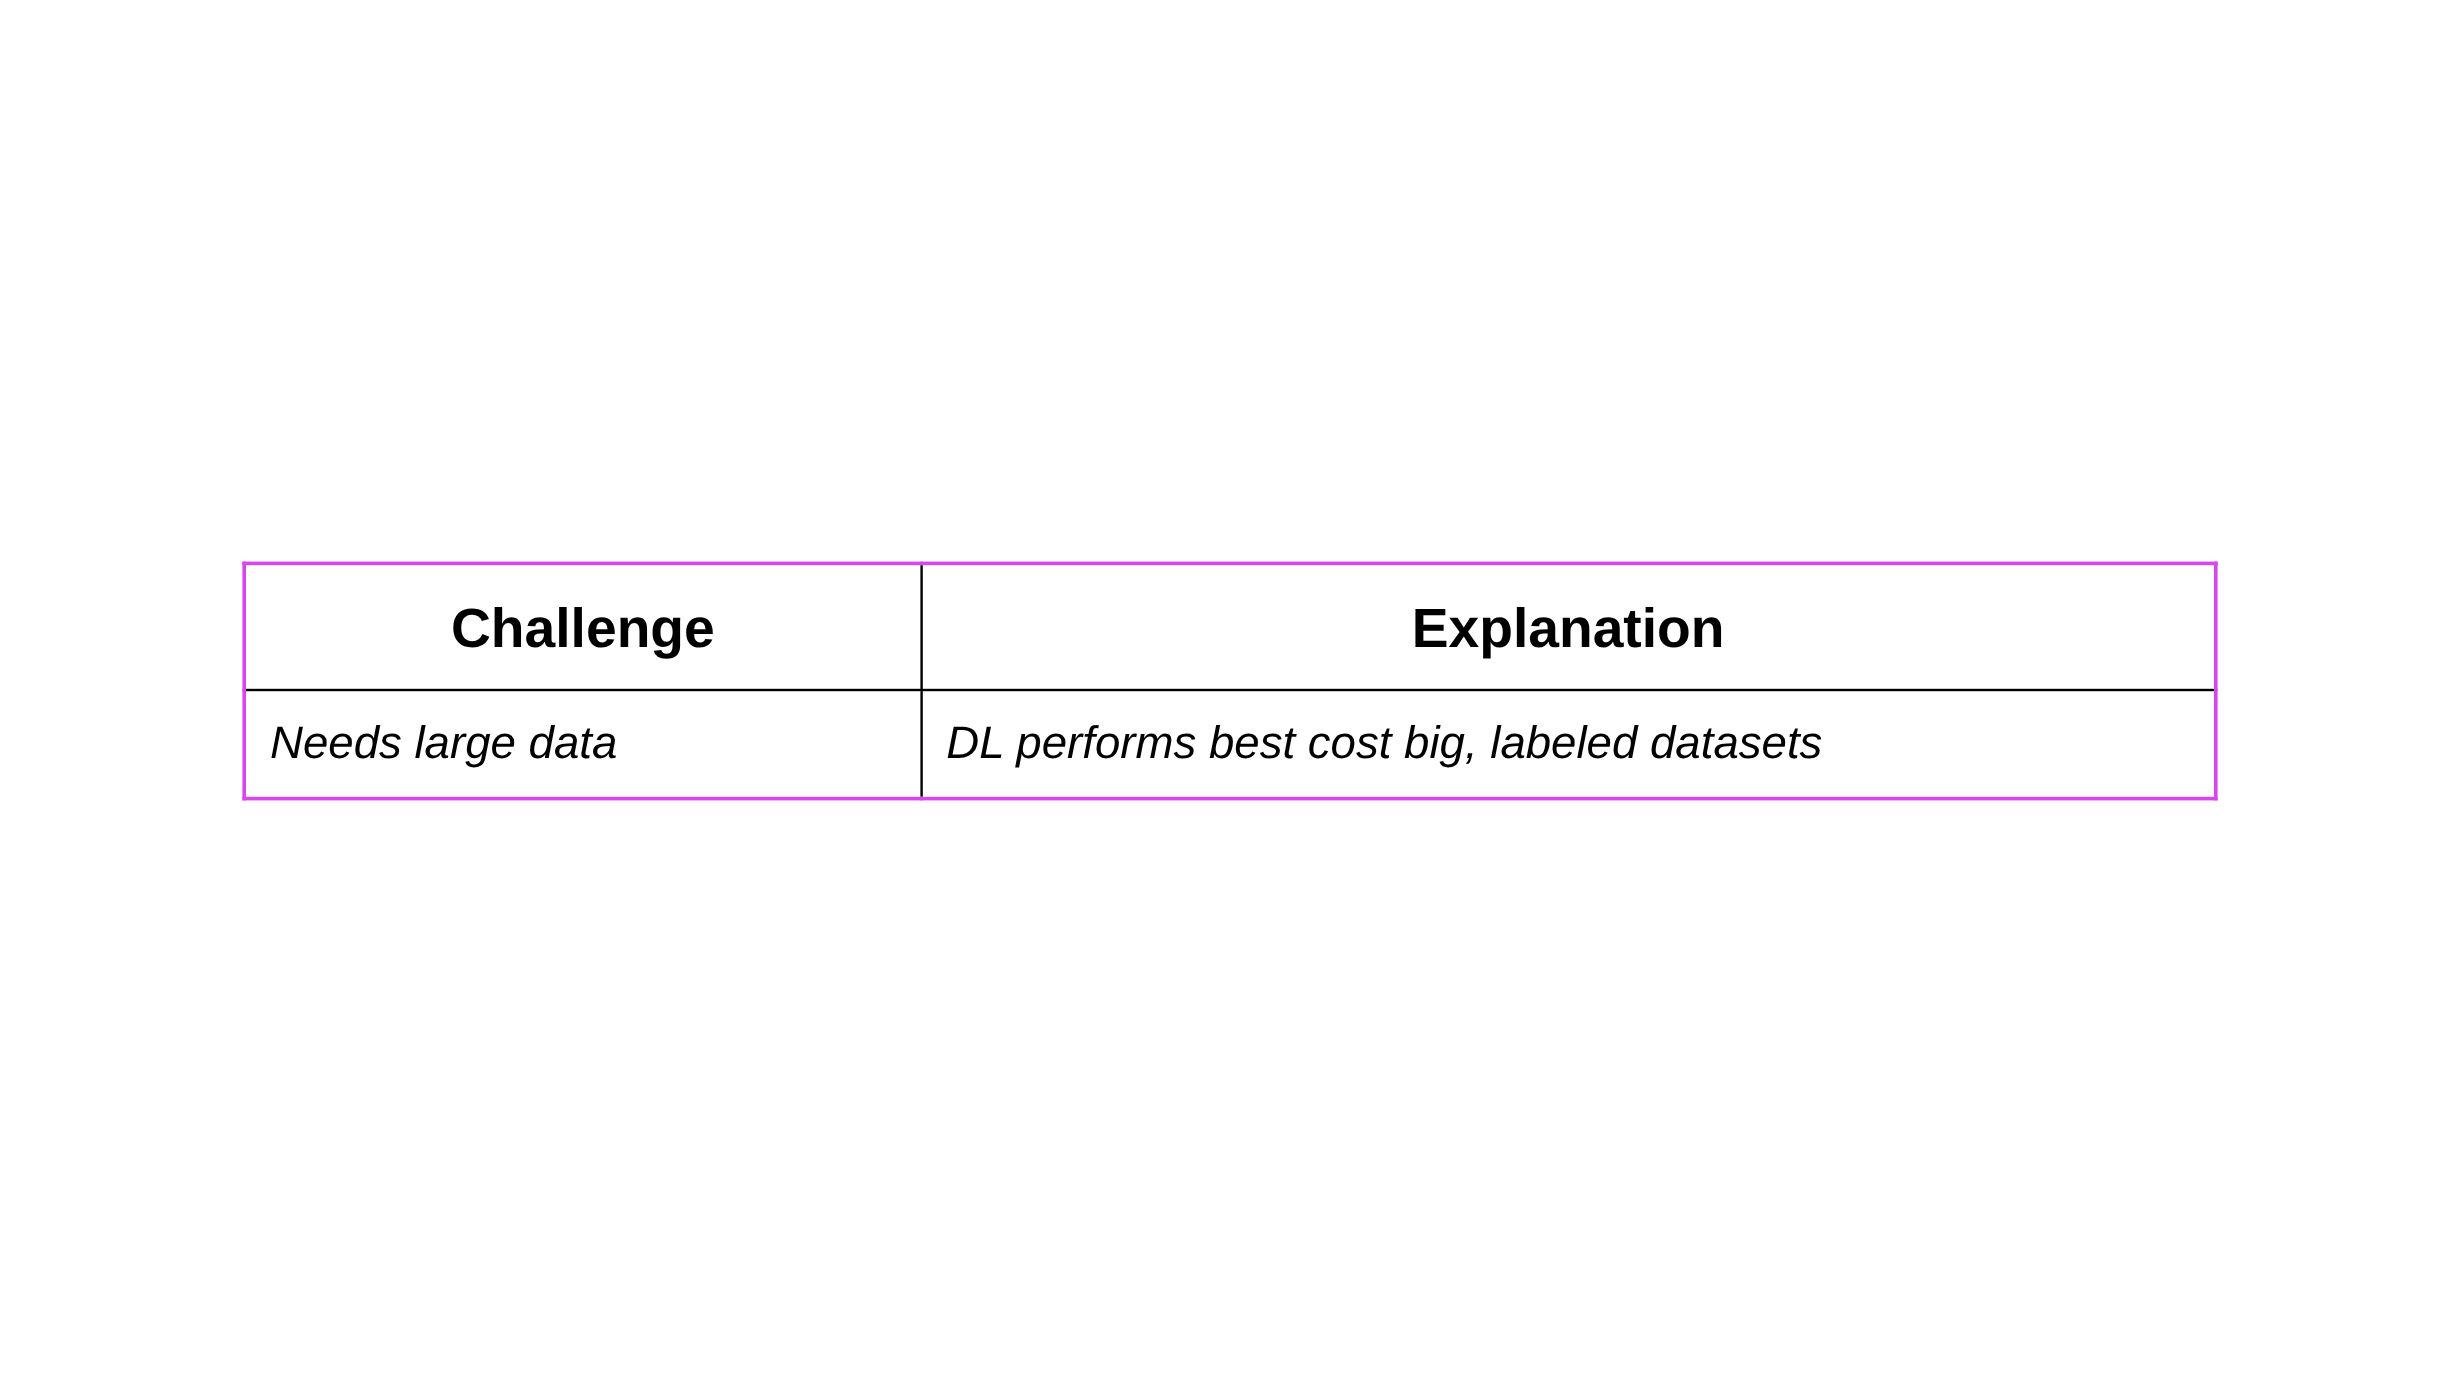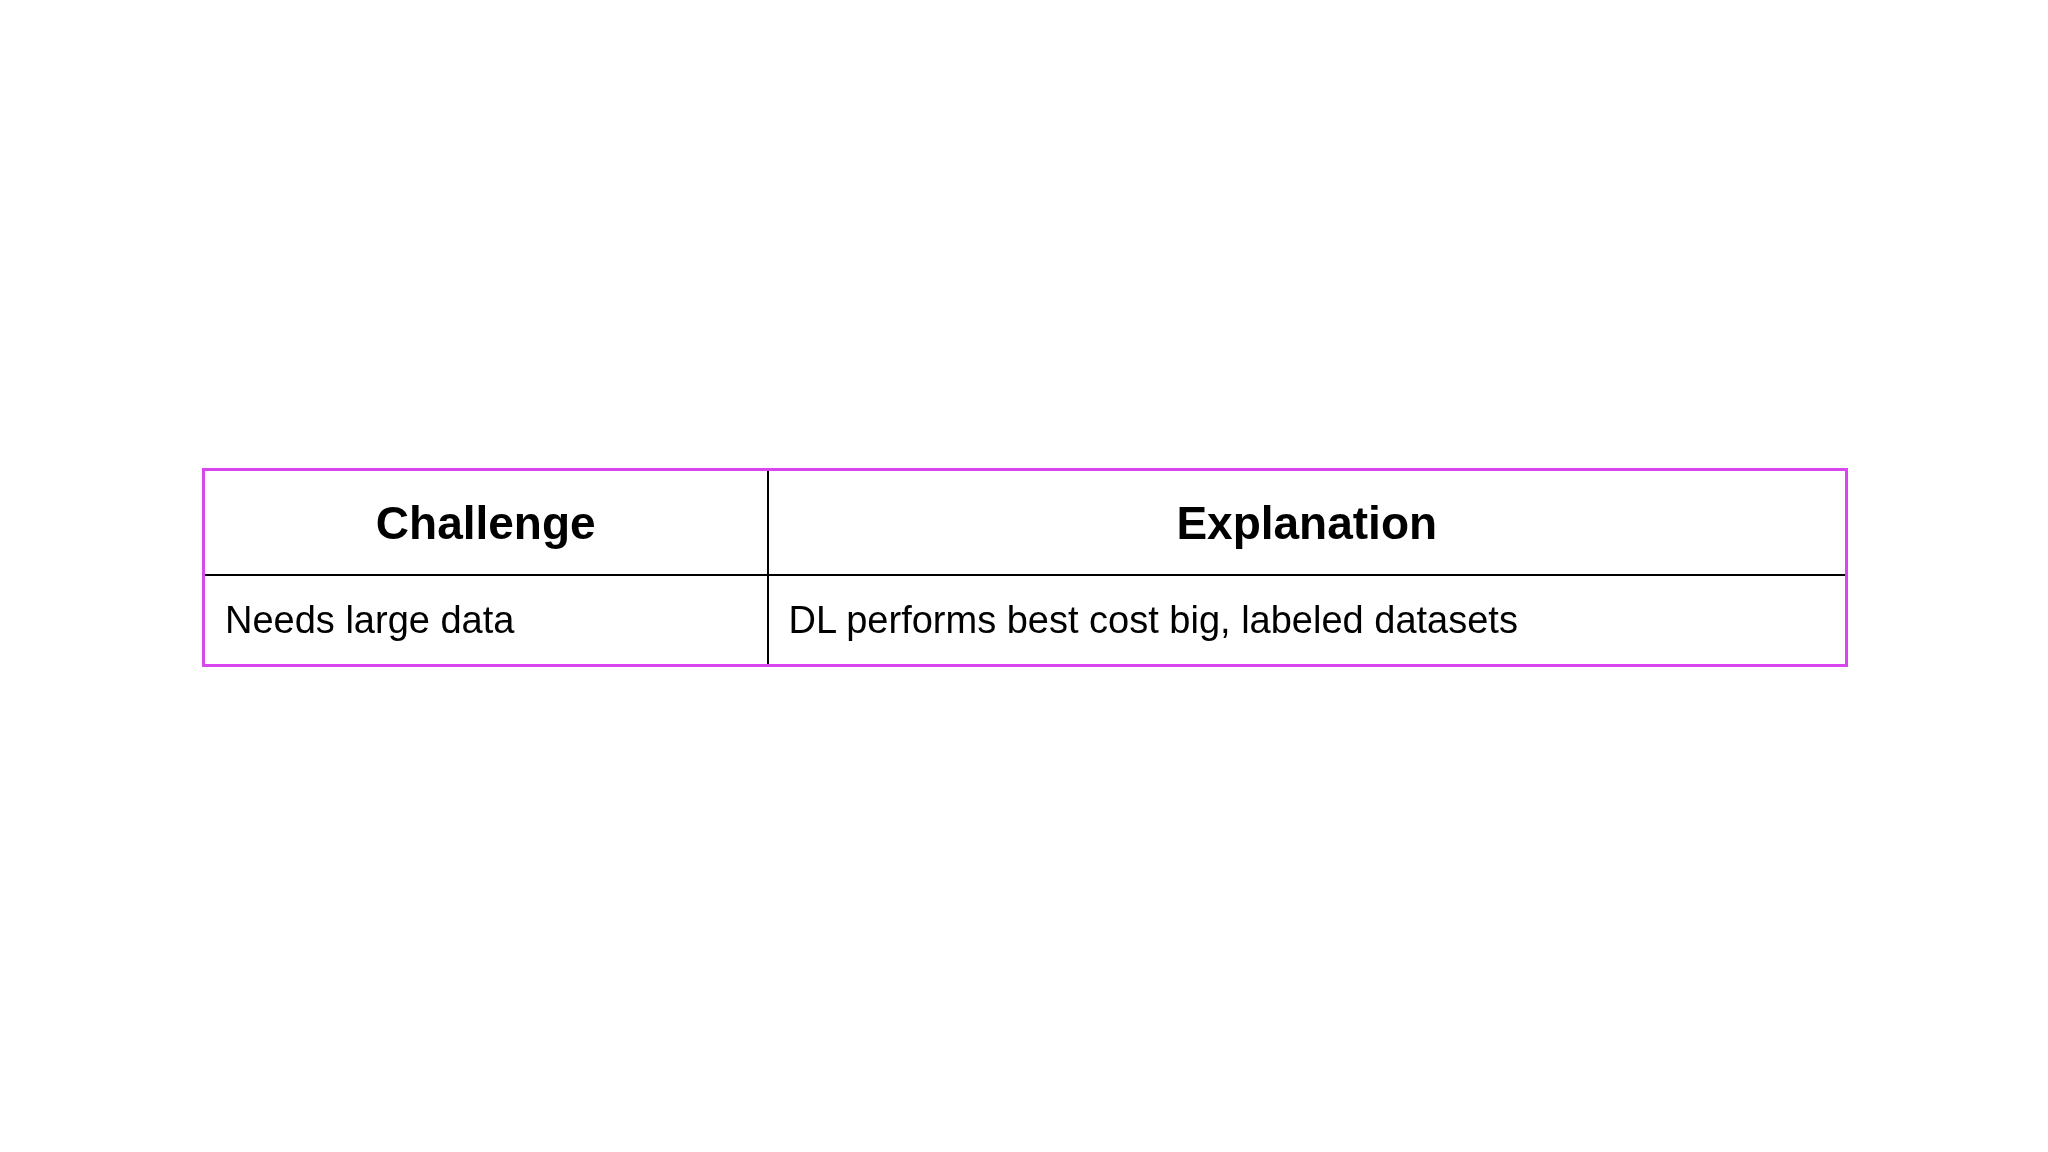--- a/index.html
+++ b/index.html
@@ -52,20 +52,21 @@
     font-weight: bold;
     text-align: center;
     padding: 0 10px;
   }
   table.challenges td {
     height: 88px;
     font-size: 38px;
     font-weight: normal;
     text-align: left;
     padding: 0 10px 0 20px;
+    font-style: italic;
   }
   .col-challenge  { width: 564px; }
   .col-explanation{ width: 1079px; }
 </style>
 </head>
 <body>
 
 <div class="slide">
 
 

